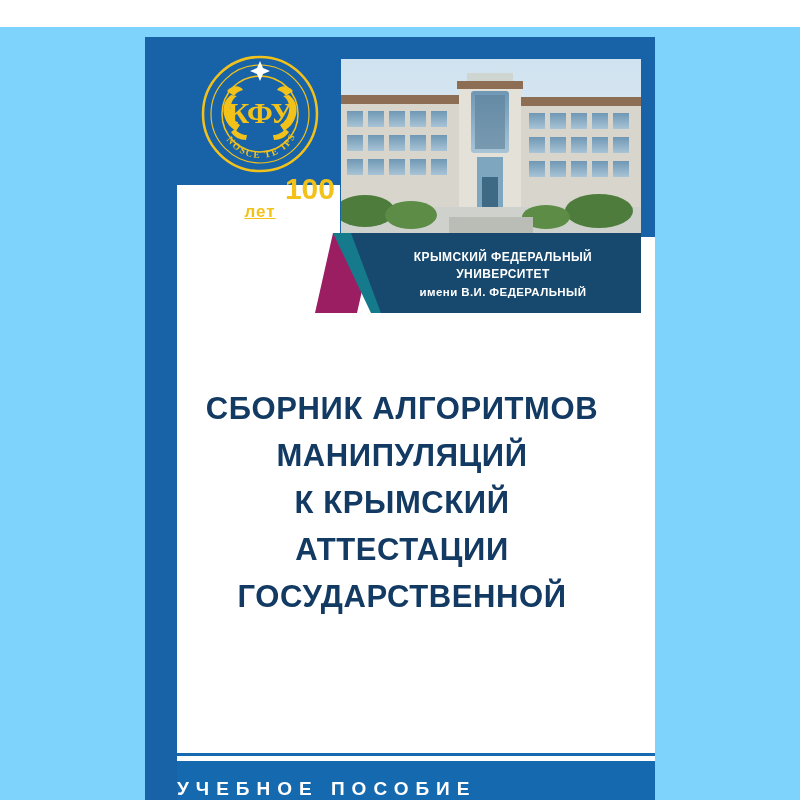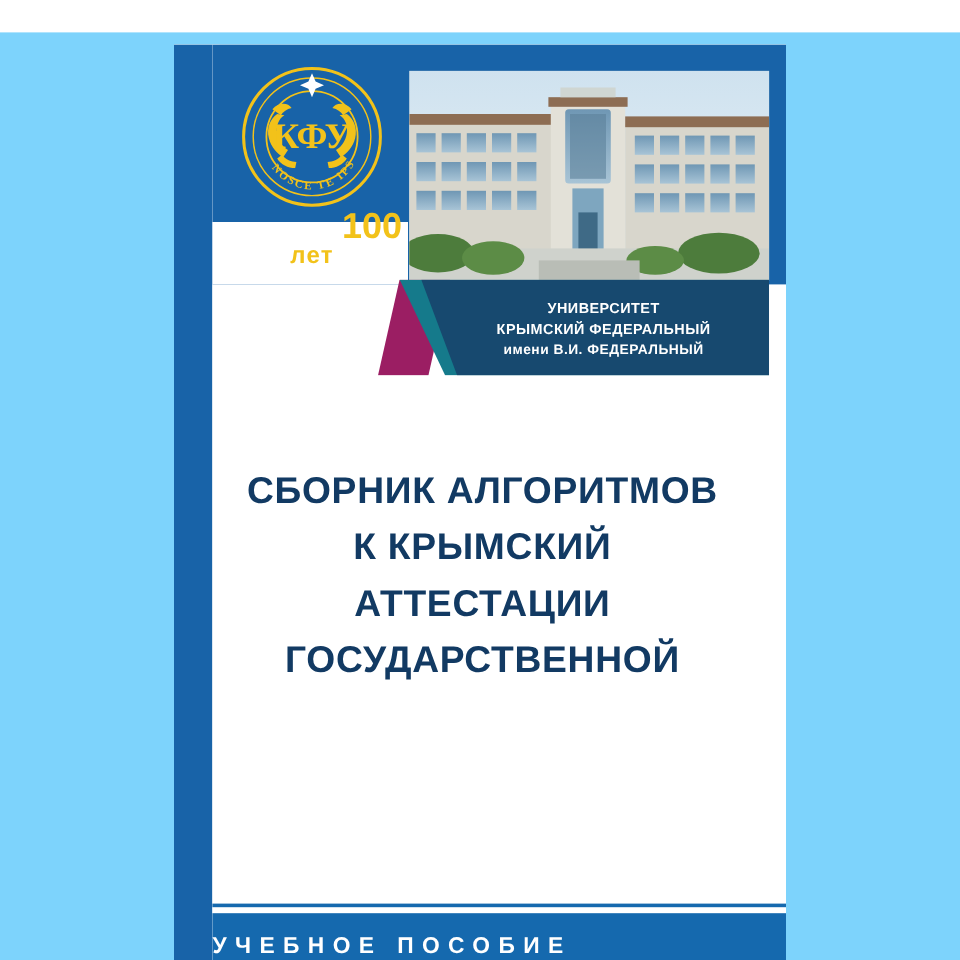--- a/index.html
+++ b/index.html
@@ -92,23 +92,24 @@
     font-weight: bold;
     line-height: 0.95;
   }
   .years .num {
     font-size: 30px;
     letter-spacing: 0px;
     display: block;
     text-align: right;
   }
   .years .word {
-    font-size: 20px;
+    font-size: 17px;
     display: block;
     letter-spacing: 1px;
+    text-decoration: underline;
   }
 
   
   .photo {
     position: absolute;
     left: 196px;
     top: 22px;
     width: 300px;
     height: 175px;
     overflow: hidden;
@@ -317,27 +318,28 @@
         <ellipse cx="205" cy="158" rx="24" ry="12" fill="#5c8c46"></ellipse>
         <rect x="108" y="158" width="84" height="17" fill="#b9bdb6"></rect>
       </svg>
     </div>
 
     <div class="ribbon-magenta"></div>
     <div class="ribbon-teal"></div>
     <div class="ribbon-navy"></div>
 
     <div class="uni-name">
+      <div>КРЫМСКИЙ ФЕДЕРАЛЬНЫЙ</div>
       <div>УНИВЕРСИТЕТ</div>
-      <div>КРЫМСКИЙ ФЕДЕРАЛЬНЫЙ</div>
       <div class="line3">имени В.И. ФЕДЕРАЛЬНЫЙ</div>
     </div>
 
     <div class="title">
       <span class="tline">СБОРНИК АЛГОРИТМОВ</span>
+      <span class="tline">МАНИПУЛЯЦИЙ</span>
       <span class="tline">К КРЫМСКИЙ</span>
       <span class="tline">АТТЕСТАЦИИ</span>
       <span class="tline">ГОСУДАРСТВЕННОЙ</span>
     </div>
 
     <div class="bottom-rule"></div>
     <div class="bottom-band"></div>
     <div class="bottom-text">УЧЕБНОЕ ПОСОБИЕ</div>
 
   </div>

